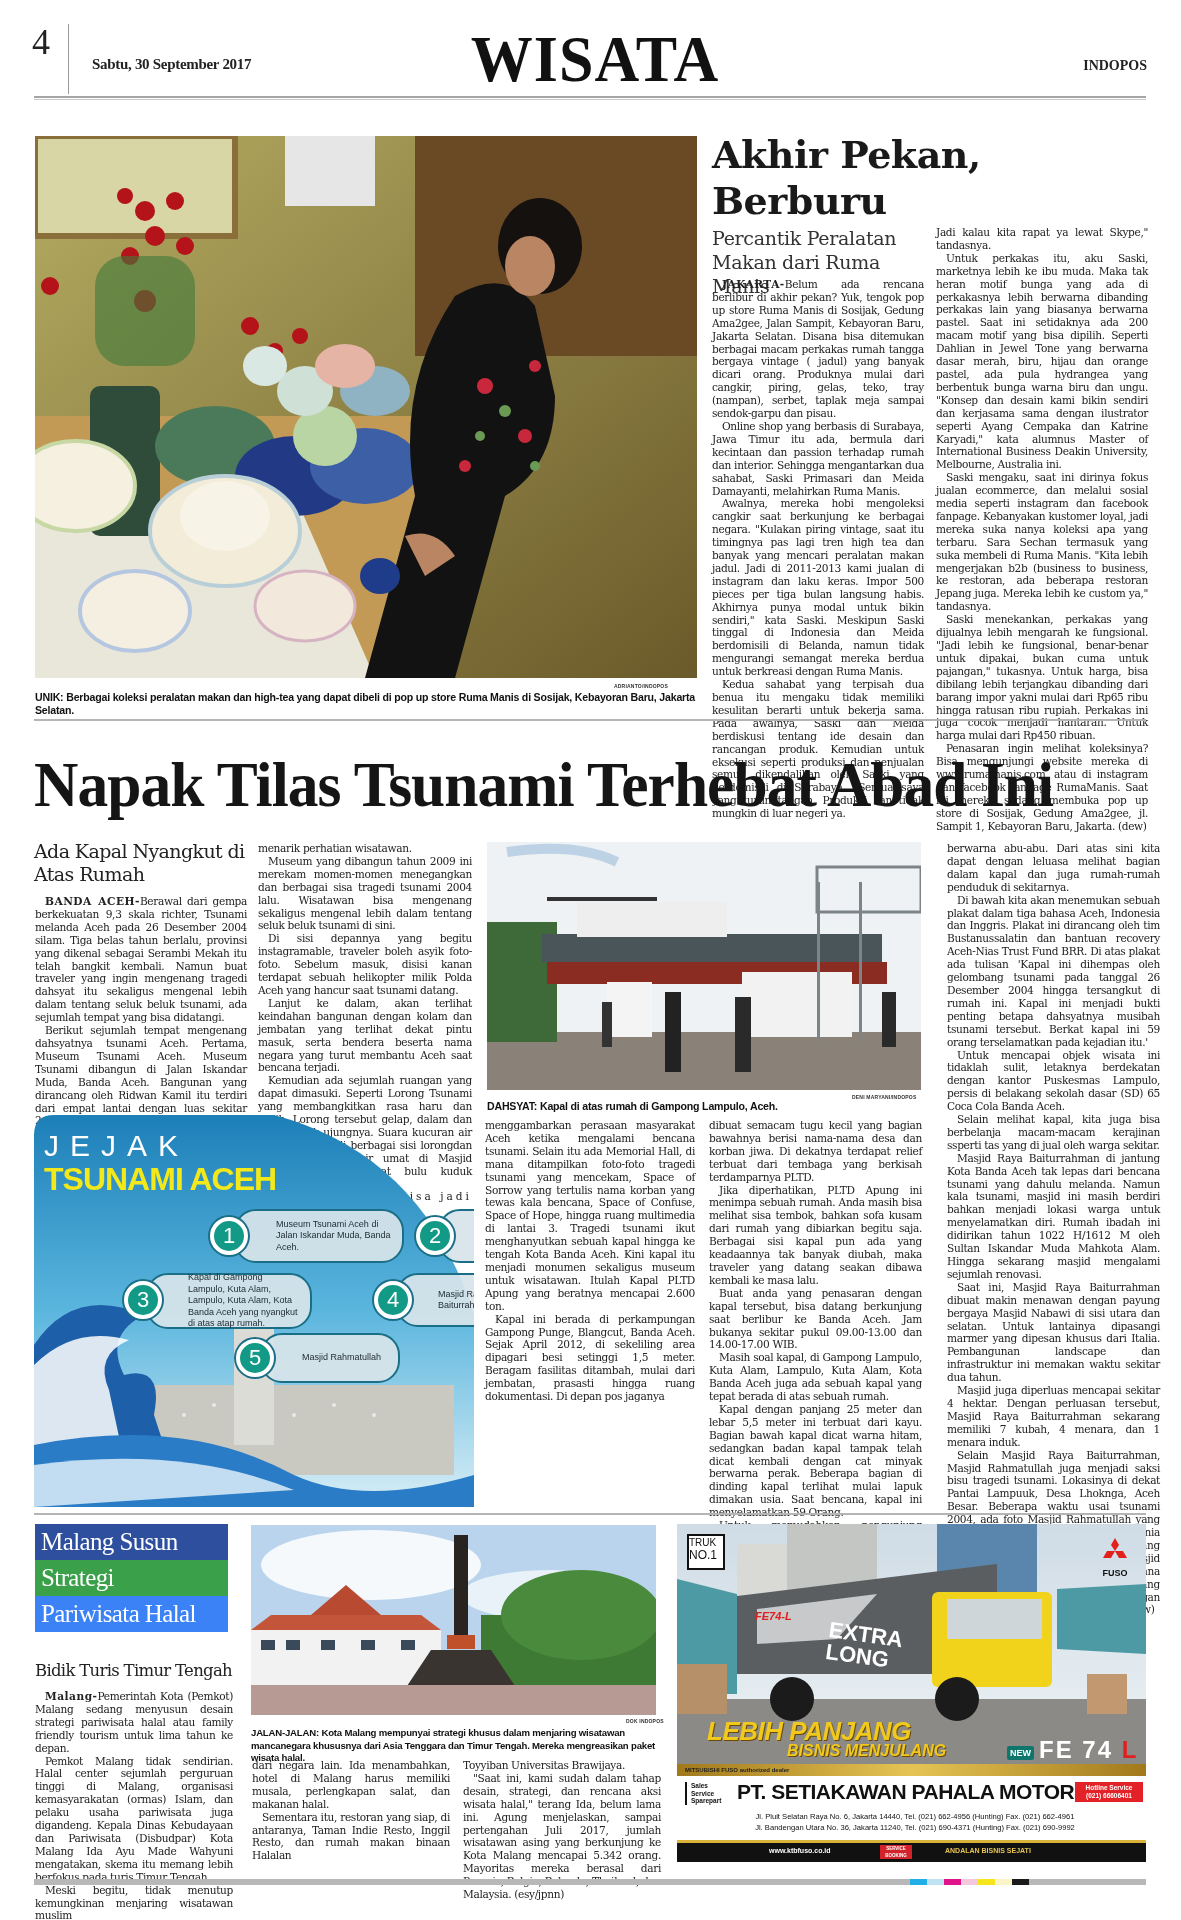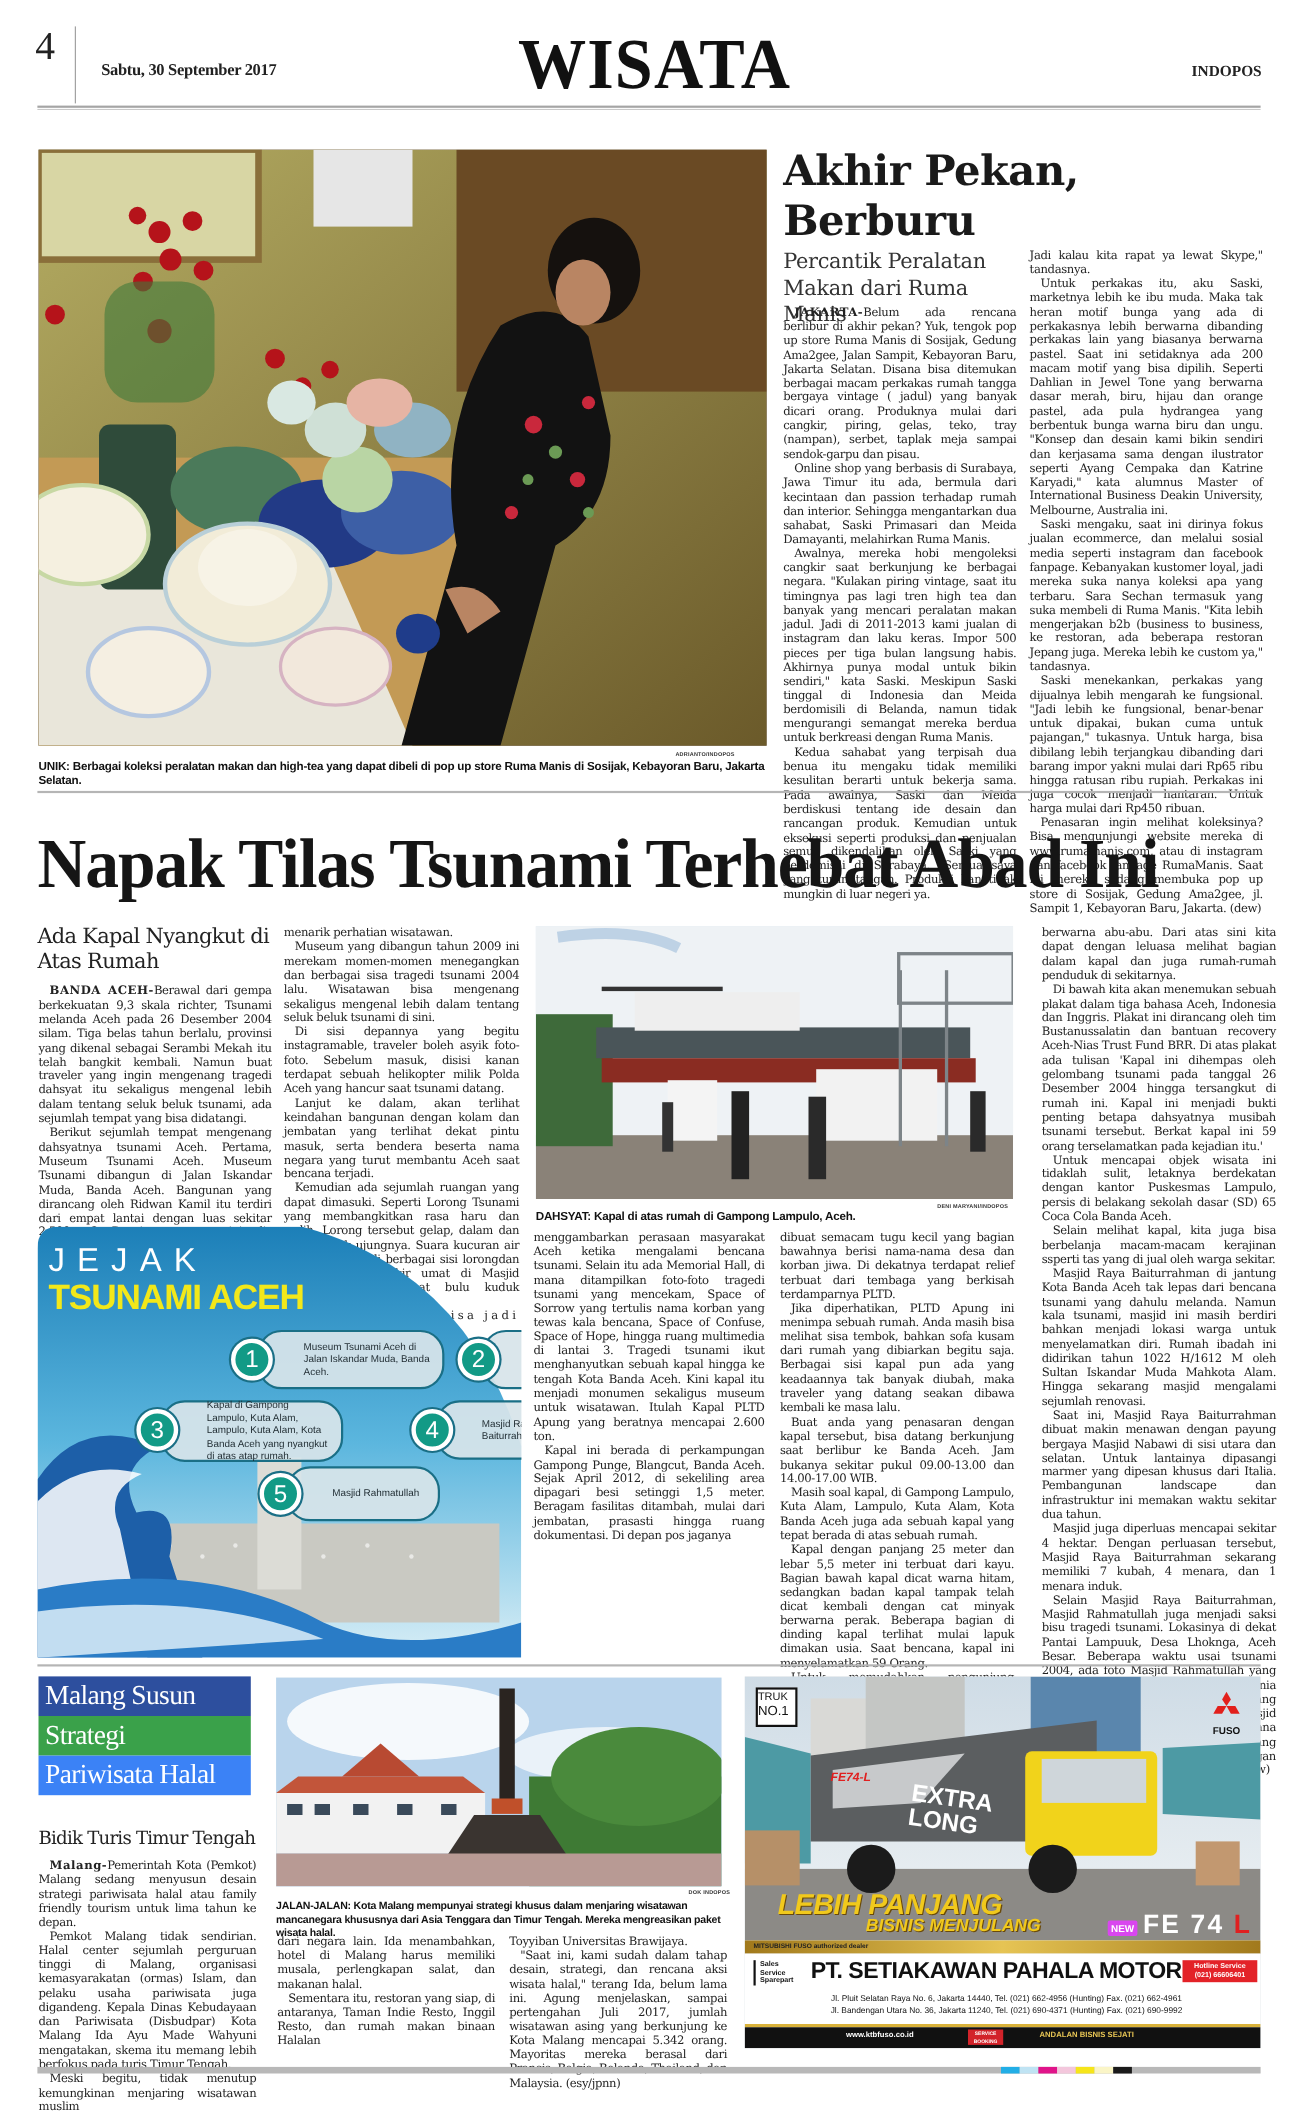--- a/index.html
+++ b/index.html
@@ -357,21 +357,21 @@
     </svg>
     <div style="font-family:'Liberation Sans',sans-serif;font-size:9px;font-weight:bold;color:#111;">FUSO</div>
   </div>
   <div class="abs" style="left:78px;top:86px;font-family:'Liberation Sans',sans-serif;font-size:11px;font-style:italic;font-weight:bold;color:#e02020;">FE74-L</div>
   <div class="abs" style="left:150px;top:100px;font-family:'Liberation Sans',sans-serif;font-size:22px;font-weight:bold;color:#fff;line-height:22px;transform:rotate(8deg);">
     <div>EXTRA</div>
     <div>LONG</div>
   </div>
   <div class="abs" style="left:30px;top:192px;font-family:'Liberation Sans',sans-serif;font-size:26px;font-weight:bold;font-style:italic;color:#f1c91c;text-shadow:1px 1px 0 #6a4a0a;letter-spacing:-0.5px;">LEBIH PANJANG</div>
   <div class="abs" style="left:110px;top:218px;font-family:'Liberation Sans',sans-serif;font-size:16px;font-weight:bold;font-style:italic;color:#f1c91c;text-shadow:1px 1px 0 #6a4a0a;">BISNIS MENJULANG</div>
-  <div class="abs" style="left:330px;top:222px;padding:2px 3px;background:#d946ef;border-radius:2px;font-family:'Liberation Sans',sans-serif;font-size:9px;font-weight:bold;color:#fff;">NEW</div>
+  <div class="abs" style="left:330px;top:222px;padding:2px 3px;background:#0f766e;border-radius:2px;font-family:'Liberation Sans',sans-serif;font-size:9px;font-weight:bold;color:#fff;">NEW</div>
   <div class="abs" style="left:362px;top:212px;font-family:'Liberation Sans',sans-serif;font-size:24px;font-weight:bold;color:#fff;letter-spacing:2px;">
     <span>FE 74</span>
     <span style="color:#e02020;">L</span>
   </div>
   <div class="abs" style="left:0;top:240px;width:469px;height:12px;background:linear-gradient(90deg,#a1791c,#e6c454,#a1791c);font-family:'Liberation Sans',sans-serif;font-size:6px;line-height:12px;padding-left:8px;color:#222;font-weight:bold;">MITSUBISHI FUSO authorized dealer</div>
 
   <div class="abs" style="left:0;top:252px;width:469px;height:64px;background:#ffffff;"></div>
   <div class="abs" style="left:8px;top:258px;border-left:2px solid #111;padding-left:4px;font-family:'Liberation Sans',sans-serif;font-size:6.5px;line-height:7.5px;font-weight:bold;color:#111;">
     <div>Sales</div>
     <div>Service</div>

